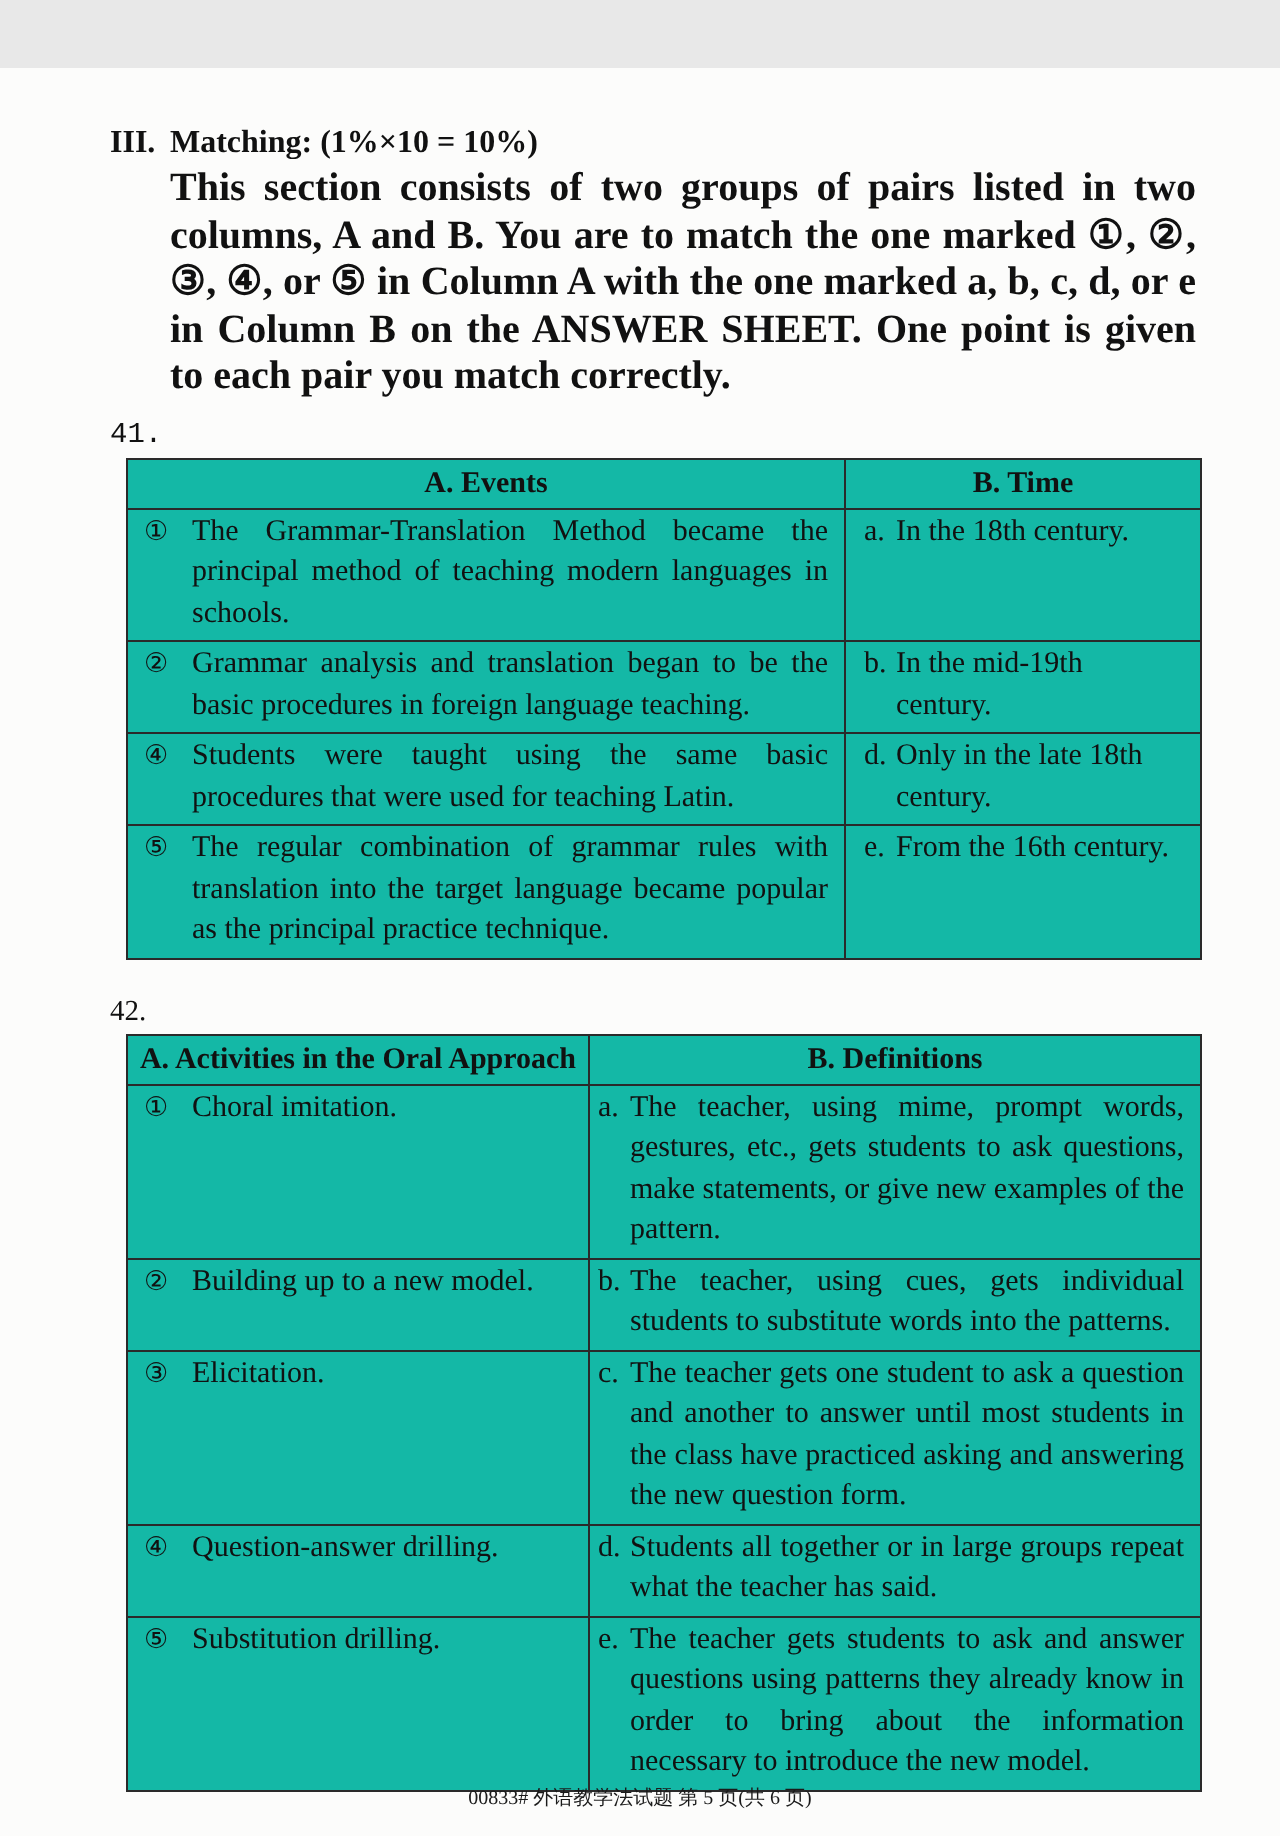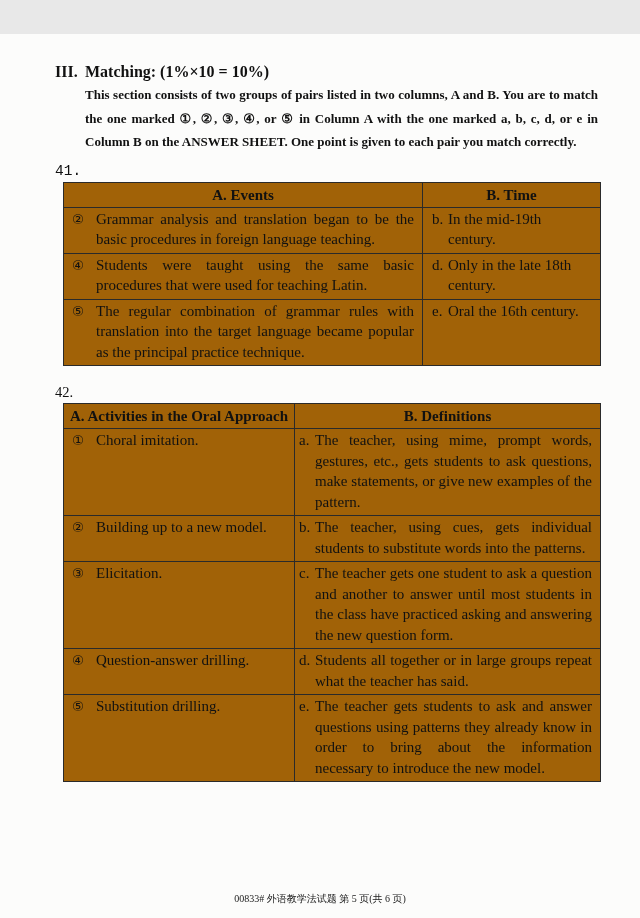--- a/index.html
+++ b/index.html
@@ -16,37 +16,37 @@
     overflow: hidden;
     margin-top: 34px;
   }
   .content { padding: 27px 40px 0 55px; }
 
   
   .sec-line { display: flex; font-weight: bold; font-size: 16px; line-height: 22px; }
   .sec-num { width: 30px; flex: 0 0 30px; }
   .instructions {
     margin-left: 30px; width: 513px;
-    font-weight: bold; font-size: 13px; line-height: 23.5px;
+    font-weight: bold; font-size: 20px; line-height: 23.5px;
     text-align: justify;
   }
 
   
   .q-label { font-size: 14.5px; line-height: 18px; margin-left: 0; }
   .q-label.first { margin-top: 8px; font-family: Liberation Mono, monospace; }
   .q-label.second { margin-top: 17px; }
 
   
   table {
     border-collapse: collapse;
     table-layout: fixed;
     width: 537px;
     margin-left: 8px;
     margin-top: 2px;
-    background: #a16207;
+    background: #14b8a6;
   }
   th, td { border: 1.6px solid #2a2a2a; vertical-align: top; }
   th {
     font-size: 15px; font-weight: bold;
     padding: 2px 4px; line-height: 20px; text-align: center;
   }
   td { font-size: 15px; line-height: 20.5px; padding: 1px 8px 3px 8px; }
   .t41 .col-a { width: 359px; }
   .t41 .col-b { width: 178px; }
   .t42 .col-a { width: 231px; }
@@ -90,30 +90,34 @@
           <col class="col-b">
         </colgroup>
       <thead>
         <tr>
           <th>A. Events</th>
           <th>B. Time</th>
         </tr>
       </thead>
       <tbody>
         <tr>
+          <td class="cell-a"><span class="num">①</span><span>The Grammar-Translation Method became the principal method of teaching modern languages in schools.</span></td>
+          <td class="cell-b"><span class="key">a.</span><span>In the 18th century.</span></td>
+        </tr>
+        <tr>
           <td class="cell-a"><span class="num">②</span><span>Grammar analysis and translation began to be the basic procedures in foreign language teaching.</span></td>
           <td class="cell-b"><span class="key">b.</span><span>In the mid-19th century.</span></td>
         </tr>
         <tr>
           <td class="cell-a"><span class="num">④</span><span>Students were taught using the same basic procedures that were used for teaching Latin.</span></td>
           <td class="cell-b"><span class="key">d.</span><span>Only in the late 18th century.</span></td>
         </tr>
         <tr>
           <td class="cell-a"><span class="num">⑤</span><span>The regular combination of grammar rules with translation into the target language became popular as the principal practice technique.</span></td>
-          <td class="cell-b"><span class="key">e.</span><span>Oral the 16th century.</span></td>
+          <td class="cell-b"><span class="key">e.</span><span>From the 16th century.</span></td>
         </tr>
       </tbody>
     </table>
 
     <div class="q-label second">42.</div>
 
     <table class="t42">
       <colgroup>
           <col class="col-a">
           <col class="col-b">

